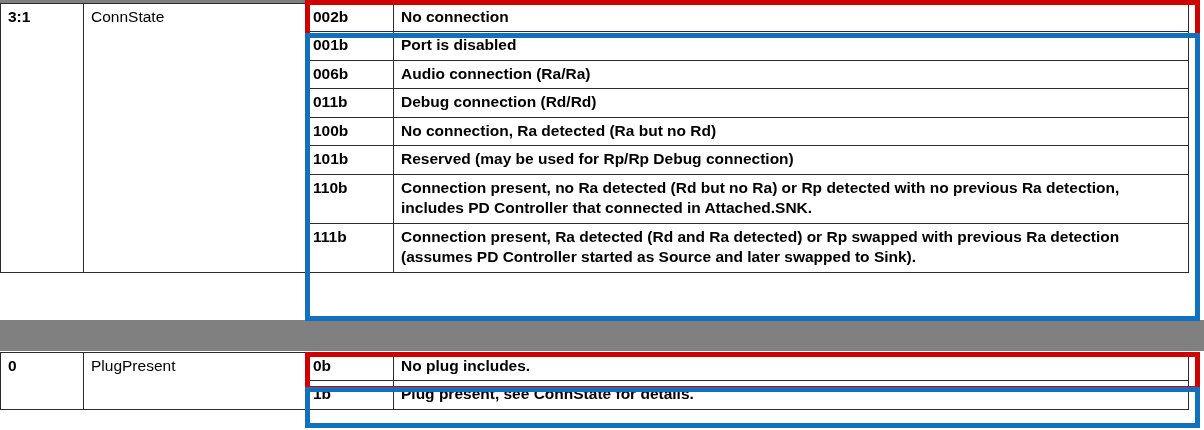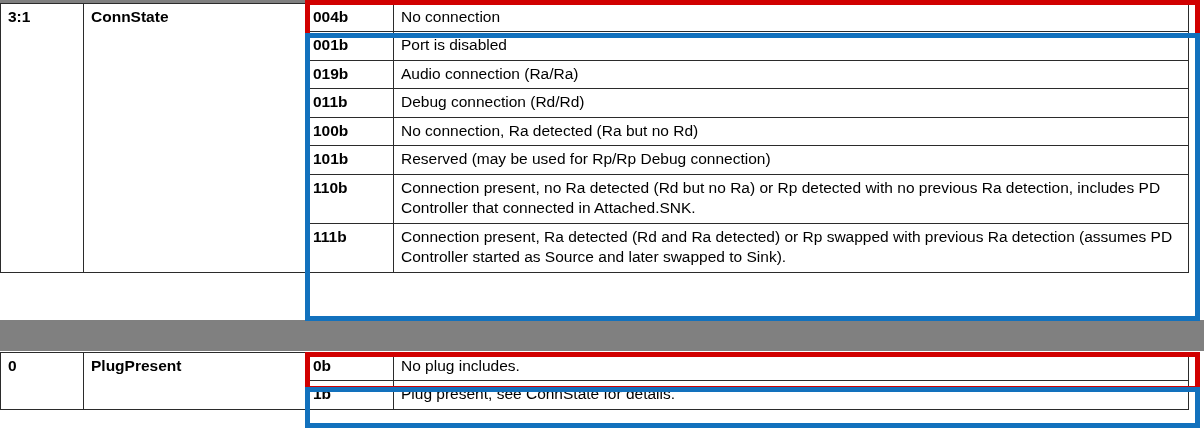--- a/index.html
+++ b/index.html
@@ -49,23 +49,23 @@
     vertical-align: top;
     background: #ffffff;
     box-sizing: border-box;
   }
   .col-bits     { width: 83px; }
   .col-name     { width: 222px; }
   .col-code     { width: 88px; }
   .col-desc     { width: 795px; }
 
   td.cell-bits  { font-weight: bold; }
-  td.cell-name  { font-weight: bold; }
+  td.cell-name  { font-weight: normal; }
   td.cell-code  { font-weight: bold; }
-  td.cell-desc  { font-weight: normal; }
+  td.cell-desc  { font-weight: bold; }
 
   
   .gray-band {
     position: absolute;
     left: 0;
     width: 1204px;
     background: #808080;
   }
 
   
@@ -101,29 +101,29 @@
     <colgroup>
       <col class="col-bits">
         <col class="col-name">
         <col class="col-code">
         <col class="col-desc">
     </colgroup>
     <tbody>
       <tr>
         <td class="cell-bits" rowspan="8">3:1</td>
         <td class="cell-name" rowspan="8">ConnState</td>
-        <td class="cell-code">004b</td>
+        <td class="cell-code">002b</td>
         <td class="cell-desc">No connection</td>
       </tr>
       <tr>
         <td class="cell-code">001b</td>
         <td class="cell-desc">Port is disabled</td>
       </tr>
       <tr>
-        <td class="cell-code">019b</td>
+        <td class="cell-code">006b</td>
         <td class="cell-desc">Audio connection (Ra/Ra)</td>
       </tr>
       <tr>
         <td class="cell-code">011b</td>
         <td class="cell-desc">Debug connection (Rd/Rd)</td>
       </tr>
       <tr>
         <td class="cell-code">100b</td>
         <td class="cell-desc">No connection, Ra detected (Ra but no Rd)</td>
       </tr>

